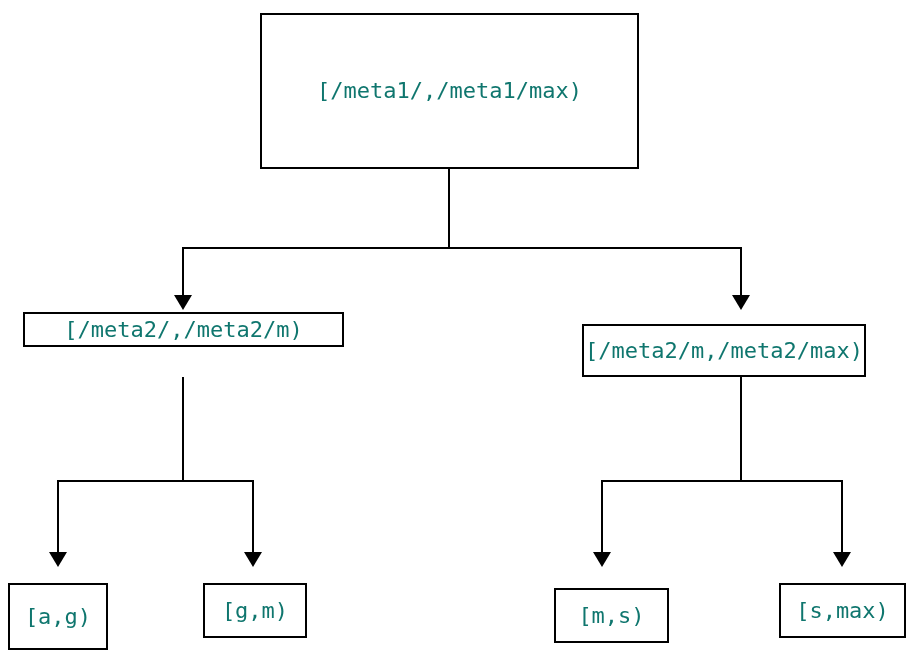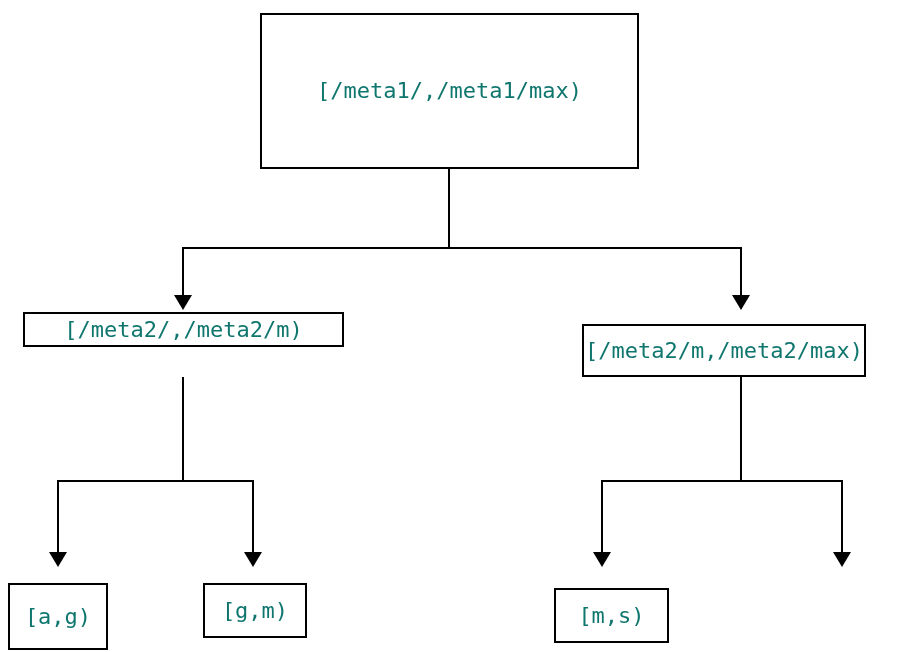--- a/index.html
+++ b/index.html
@@ -90,20 +90,21 @@
   <div class="node node-left">[/meta2/,/meta2/m)</div>
 
   <div class="node node-right">[/meta2/m,/meta2/max)</div>
 
   <div class="node leaf-ag">[a,g)</div>
 
   <div class="node leaf-gm">[g,m)</div>
 
   <div class="node leaf-ms">[m,s)</div>
 
+  <div class="node leaf-smax">[s,max)</div>
 
   <div class="line-v stem-root"></div>
   <div class="line-h hbar-1"></div>
   <div class="line-v drop-l1"></div>
   <div class="line-v drop-r1"></div>
   <div class="arrow-down arr-l1"></div>
   <div class="arrow-down arr-r1"></div>
 
   <div class="line-v stem-left"></div>
   <div class="line-h hbar-2l"></div>

